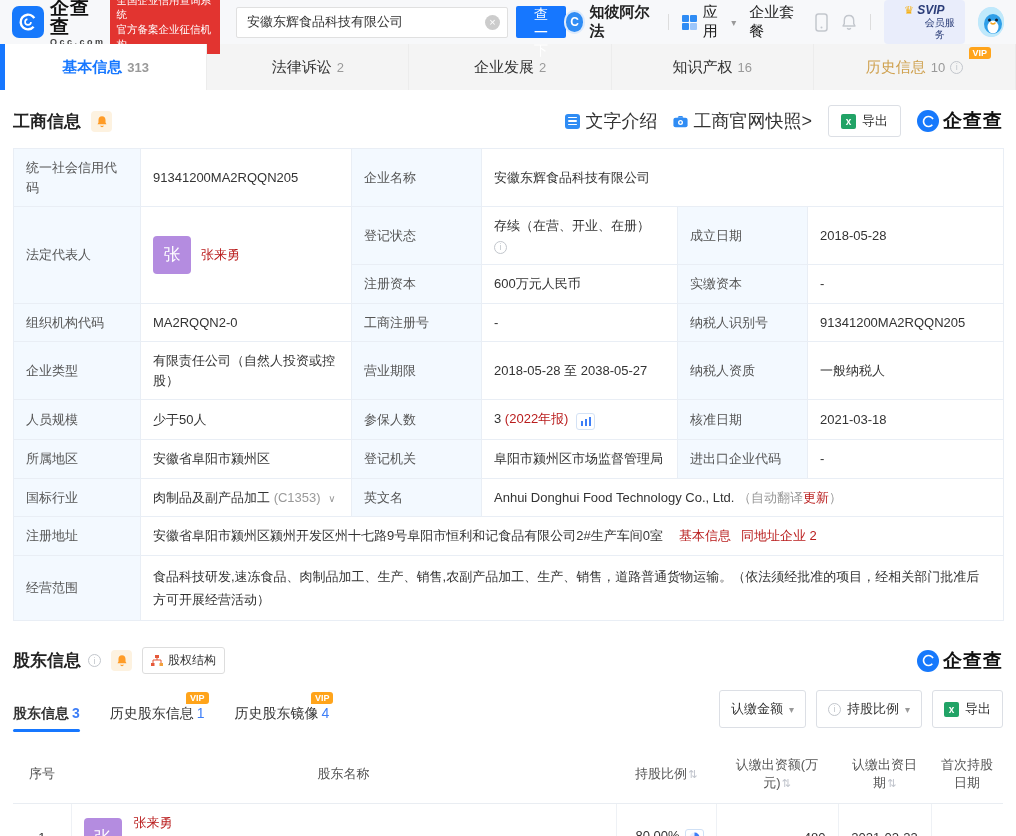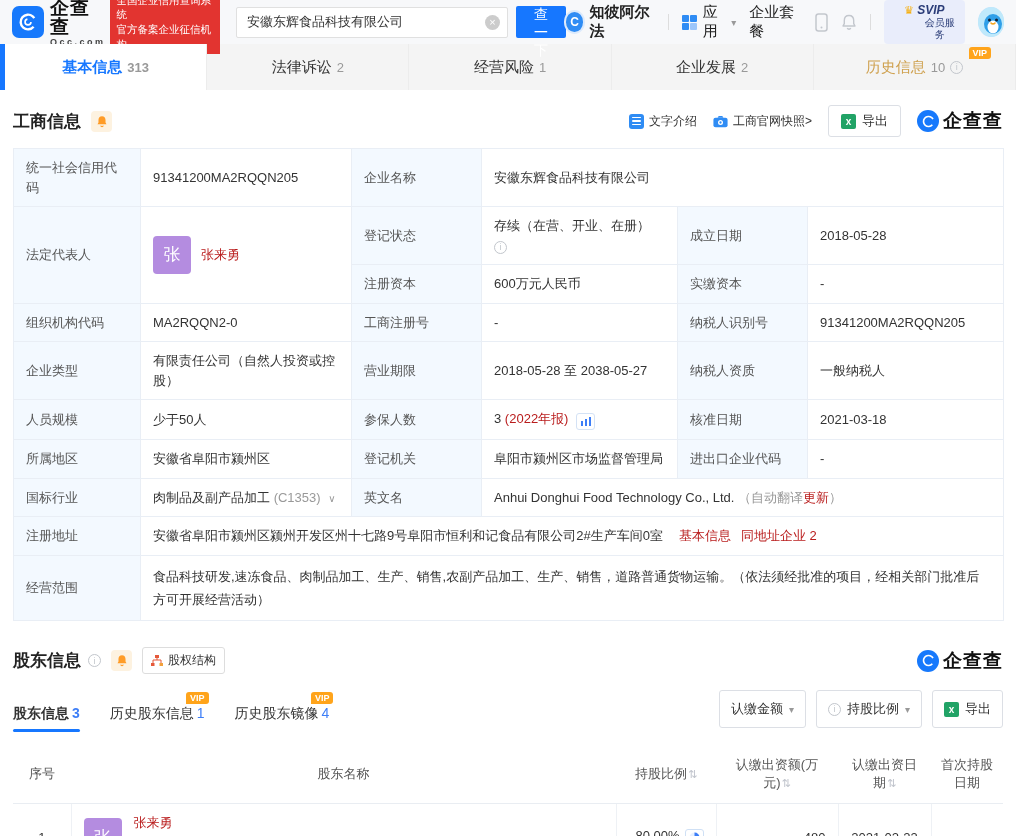--- a/index.html
+++ b/index.html
@@ -41,21 +41,21 @@
   .tab.gold { color:#cfa14f; }
   .vip-badge { background:#ffa41b; color:#fff; font-size:9px; font-weight:800; padding:1px 4px; border-radius:3px 3px 3px 0; }
   .tab .vip-badge { position:absolute; top:3px; right:24px; }
   .info-ic { display:inline-flex; width:13px; height:13px; border:1px solid #c2c6cc; border-radius:50%; color:#c2c6cc; font-size:9px; align-items:center; justify-content:center; font-style:normal; flex:0 0 auto; }
   
   .main { padding:0 13px; }
   .sec-hd { display:flex; align-items:center; margin-top:15px; }
   .sec-title { font-size:17px; font-weight:700; color:#222; }
   .bell-chip { width:21px; height:21px; background:#fdf2e0; border-radius:4px; margin-left:10px; display:flex; align-items:center; justify-content:center; cursor:pointer; }
   .sec-actions { margin-left:auto; display:flex; align-items:center; gap:16px; }
-  .act-link { display:flex; align-items:center; gap:5px; font-size:12px; color:#333; cursor:pointer; }
+  .act-link { display:flex; align-items:center; gap:5px; font-size:18px; color:#333; cursor:pointer; }
   .doc-ic { width:15px; height:15px; background:#2f8cf4; border-radius:3px; display:flex; flex-direction:column; justify-content:center; gap:2px; padding:0 3px; }
   .doc-ic i { height:1.5px; background:#fff; border-radius:1px; }
   .export-btn { display:flex; align-items:center; gap:6px; border:1px solid #dcdfe5; background:#fff; border-radius:3px; padding:6px 12px; font-size:13px; color:#333; cursor:pointer; font-family:inherit; }
   .xls-ic { width:15px; height:15px; background:#21a366; border-radius:2px; color:#fff; font-size:10px; font-weight:800; display:flex; align-items:center; justify-content:center; }
   .qcc-mark { display:flex; align-items:center; gap:4px; }
   .qcc-mark .mk-ic { width:22px; height:22px; border-radius:50%; background:#1779fc; display:flex; align-items:center; justify-content:center; }
   .qcc-mark .mk-tx { font-size:19px; font-weight:800; color:#121212; letter-spacing:1px; }
   
   table.biz { width:100%; border-collapse:collapse; table-layout:fixed; margin-top:11px; font-size:13px; }
   table.biz td { border:1px solid #e9eef5; padding:9px 12px; vertical-align:middle; color:#333; line-height:1.5; }
@@ -169,26 +169,26 @@
   <div class="tab-strip"></div>
   <div class="tab active">
     <span>基本信息</span>
       <span class="cnt">313</span>
   </div>
   <div class="tab">
     <span>法律诉讼</span>
       <span class="cnt">2</span>
   </div>
   <div class="tab">
-    <span>经营风险</span>
-      <span class="cnt">1</span>
-  </div>
-  <div class="tab">
     <span>企业发展</span>
       <span class="cnt">2</span>
+  </div>
+  <div class="tab">
+    <span>知识产权</span>
+      <span class="cnt">16</span>
   </div>
   <div class="tab gold">
     <span class="vip-badge">VIP</span>
     <span>历史信息</span>
       <span class="cnt">10</span>
     <i class="info-ic">i</i>
   </div>
 </div>
 
 <div class="main">

